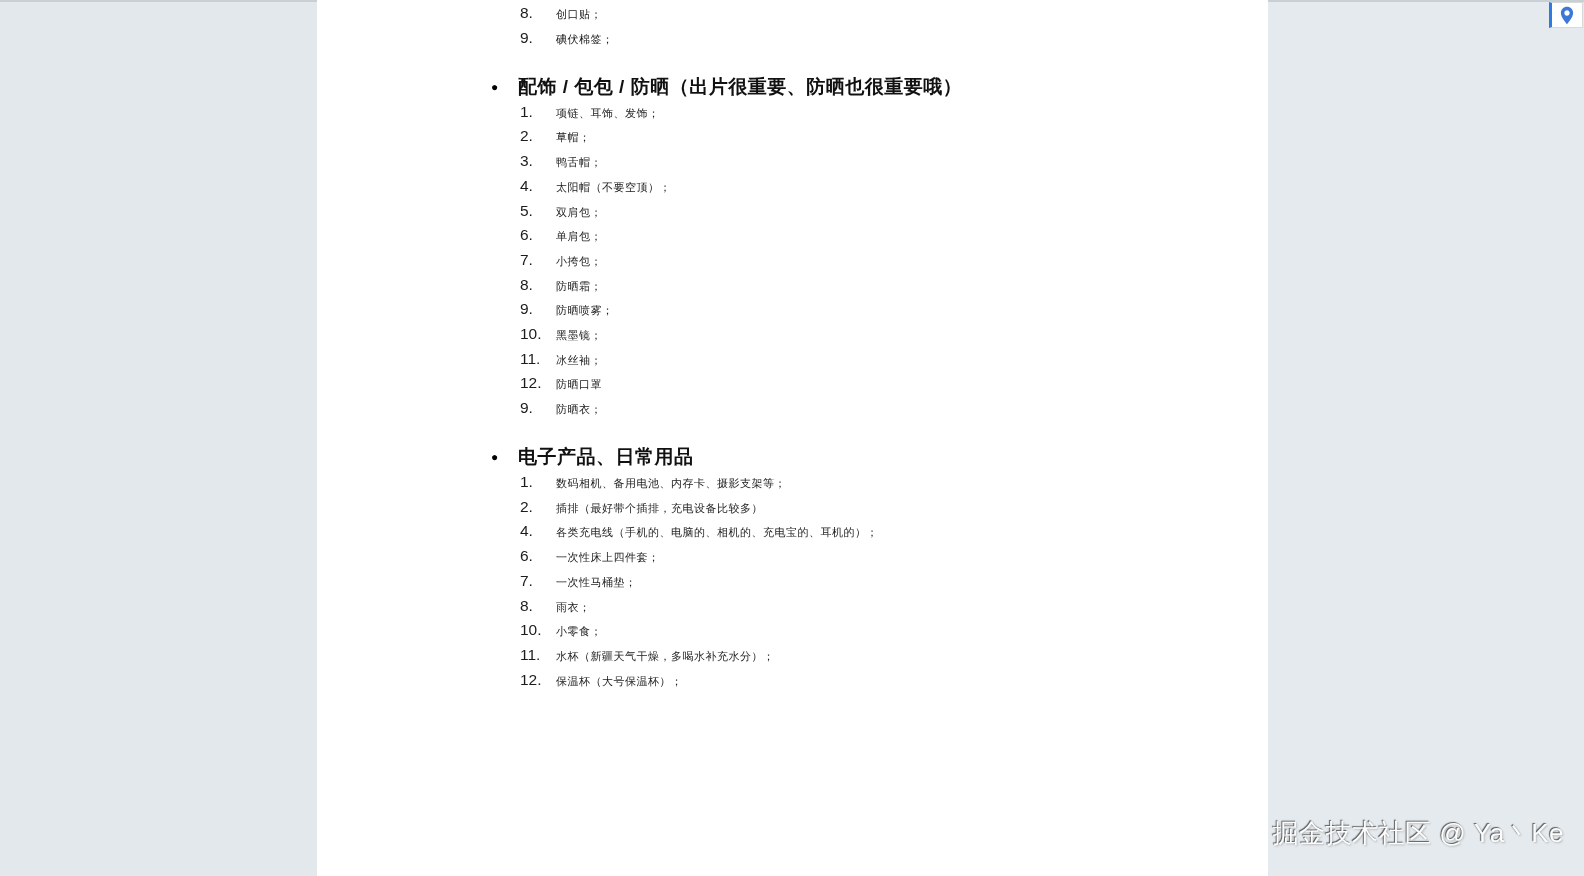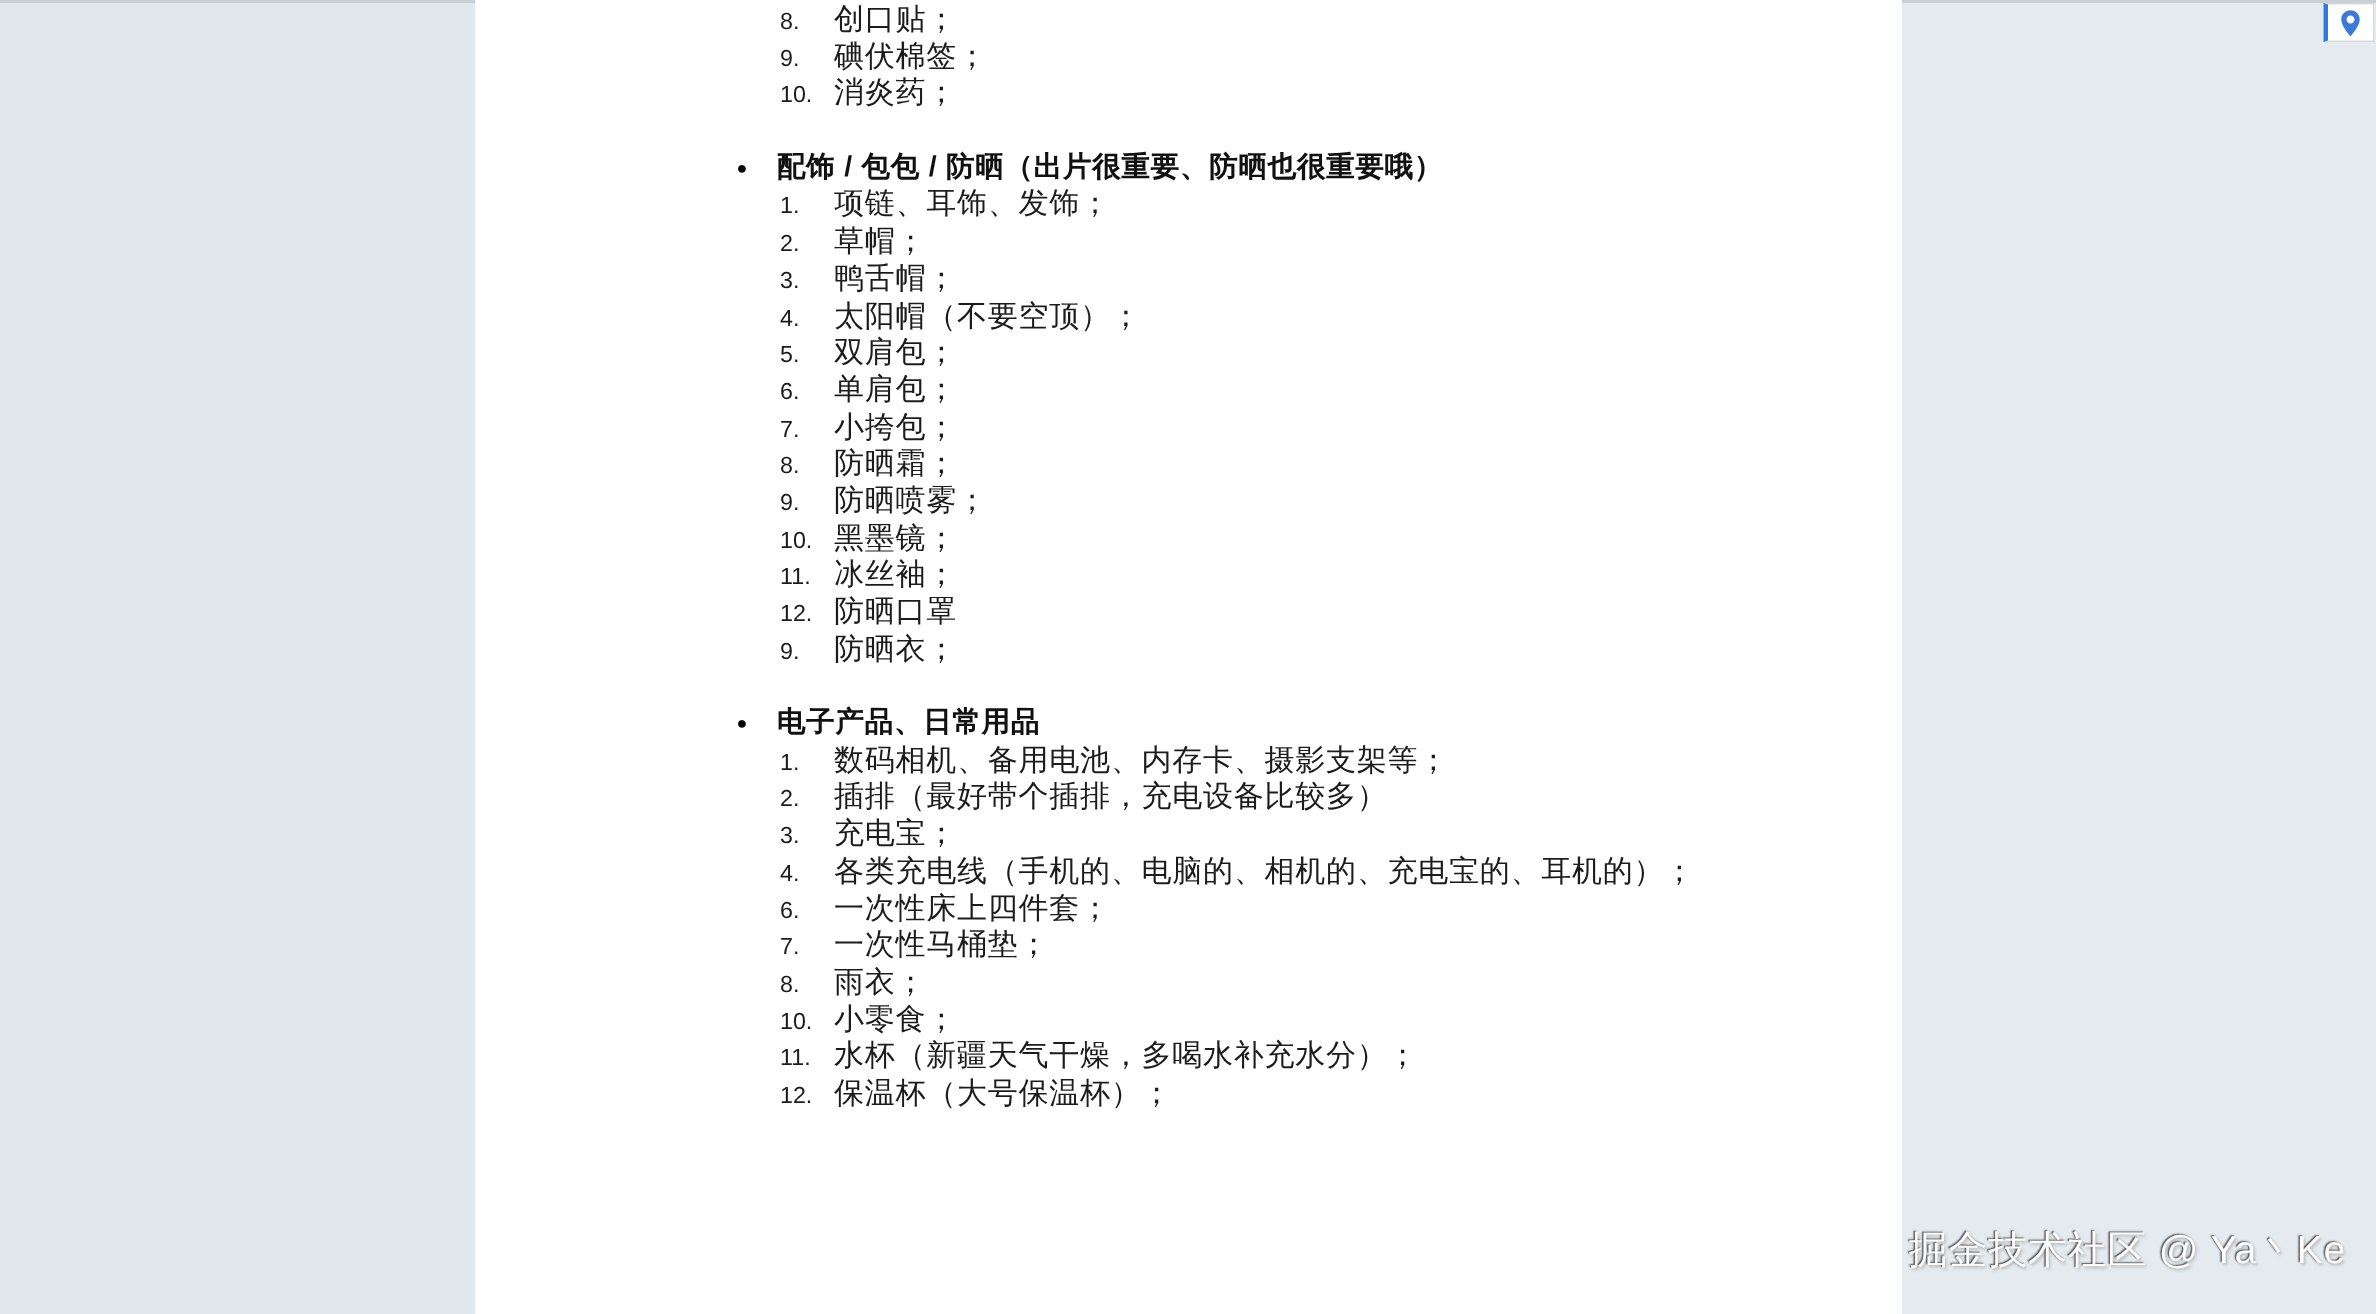--- a/index.html
+++ b/index.html
@@ -14,21 +14,21 @@
   .doc-page{
     position:absolute;left:317px;top:0;width:951px;height:876px;
     background:#ffffff;
   }
   .content{padding-top:1px;color:#1c1c1c;}
   .doc-li{
     position:relative;height:24.7px;line-height:24.7px;
     padding-left:203px;white-space:nowrap;
   }
   .li-num{display:inline-block;width:36px;font-size:15.5px;color:#1c1c1c;}
-  .li-text{font-size:20px;letter-spacing:0.5px;}
+  .li-text{font-size:11px;letter-spacing:0.5px;}
   .doc-heading{
     position:relative;height:24.7px;line-height:24.7px;margin-top:24.7px;
     padding-left:201px;font-size:19px;font-weight:bold;white-space:nowrap;
     letter-spacing:0.5px;color:#111;
   }
   .bullet{
     position:absolute;left:174px;top:0;font-size:12px;font-weight:normal;
     line-height:24.7px;color:#000;
   }
   .watermark{
@@ -49,21 +49,20 @@
 <body>
 
 <div class="panel panel-left"></div>
 
 <div class="doc-page">
   <div class="content">
 
     <div>
         <div class="doc-li"><span class="li-num">8.</span><span class="li-text">创口贴；</span></div>
         <div class="doc-li"><span class="li-num">9.</span><span class="li-text">碘伏棉签；</span></div>
-        <div class="doc-li"><span class="li-num">10.</span><span class="li-text">消炎药；</span></div>
       </div>
 
     <section>
       <div class="doc-heading">
         <span class="bullet">●</span>
         <span>配饰 / 包包 / 防晒（出片很重要、防晒也很重要哦）</span>
       </div>
       <div>
           <div class="doc-li"><span class="li-num">1.</span><span class="li-text">项链、耳饰、发饰；</span></div>
           <div class="doc-li"><span class="li-num">2.</span><span class="li-text">草帽；</span></div>
@@ -82,21 +81,20 @@
     </section>
 
     <section>
       <div class="doc-heading">
         <span class="bullet">●</span>
         <span>电子产品、日常用品</span>
       </div>
       <div>
           <div class="doc-li"><span class="li-num">1.</span><span class="li-text">数码相机、备用电池、内存卡、摄影支架等；</span></div>
           <div class="doc-li"><span class="li-num">2.</span><span class="li-text">插排（最好带个插排，充电设备比较多）</span></div>
-          <div class="doc-li"><span class="li-num">3.</span><span class="li-text">充电宝；</span></div>
           <div class="doc-li"><span class="li-num">4.</span><span class="li-text">各类充电线（手机的、电脑的、相机的、充电宝的、耳机的）；</span></div>
           <div class="doc-li"><span class="li-num">6.</span><span class="li-text">一次性床上四件套；</span></div>
           <div class="doc-li"><span class="li-num">7.</span><span class="li-text">一次性马桶垫；</span></div>
           <div class="doc-li"><span class="li-num">8.</span><span class="li-text">雨衣；</span></div>
           <div class="doc-li"><span class="li-num">10.</span><span class="li-text">小零食；</span></div>
           <div class="doc-li"><span class="li-num">11.</span><span class="li-text">水杯（新疆天气干燥，多喝水补充水分）；</span></div>
           <div class="doc-li"><span class="li-num">12.</span><span class="li-text">保温杯（大号保温杯）；</span></div>
         </div>
     </section>
 

